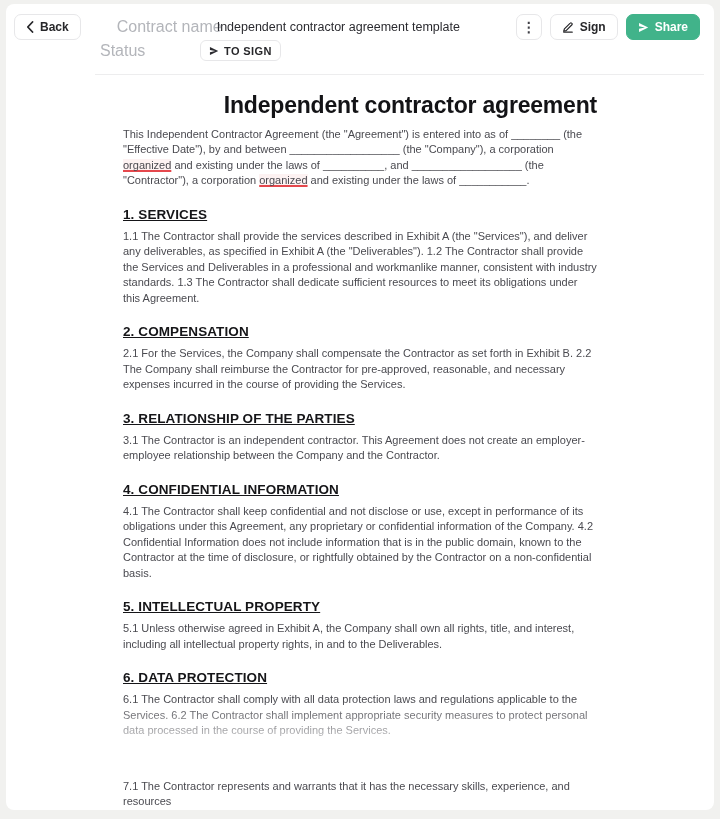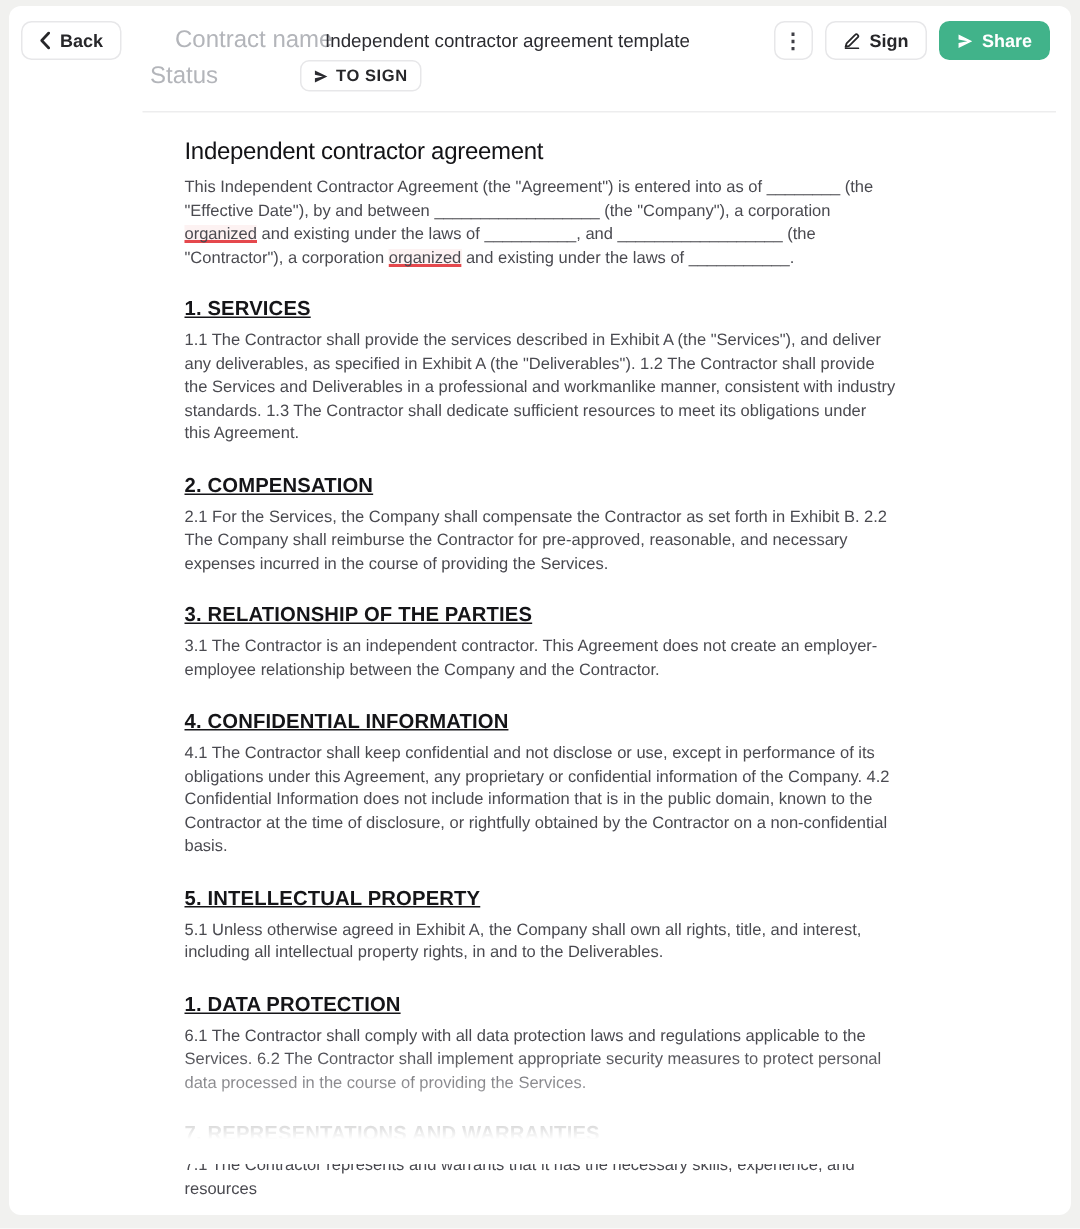--- a/index.html
+++ b/index.html
@@ -56,22 +56,22 @@
   .divider {
     border-top:1px solid #ededee;
     margin:13px 10px 0 89px;
   }
   
   .doc {
     width:474px; margin:0 auto; padding-top:17px;
     cursor:text;
   }
   .doc h1 {
-    font-size:16px; font-weight:400; color:#131316;
-    letter-spacing:-0.2px; line-height:1.2;
+    font-size:23px; font-weight:700; color:#131316;
+    letter-spacing:-0.2px; line-height:1.2;text-align:right;
   }
   .doc p {
     margin-top:7px;
     font-size:11px; line-height:15.5px; color:#4a4a50;
   }
   .doc h2 {
     margin-top:18px;
     font-size:13.5px; font-weight:700; color:#151518;
     letter-spacing:0.1px;
     text-decoration:underline;
@@ -169,21 +169,21 @@
     <h2>4. CONFIDENTIAL INFORMATION</h2>
     <p>4.1 The Contractor shall keep confidential and not disclose or use, except in performance of its obligations under this Agreement, any proprietary or confidential information of the Company. 4.2 Confidential Information does not include information that is in the public domain, known to the Contractor at the time of disclosure, or rightfully obtained by the Contractor on a non-confidential basis.</p>
   </section>
 
   <section>
     <h2>5. INTELLECTUAL PROPERTY</h2>
     <p>5.1 Unless otherwise agreed in Exhibit A, the Company shall own all rights, title, and interest, including all intellectual property rights, in and to the Deliverables.</p>
   </section>
 
   <section>
-    <h2>1. DATA PROTECTION</h2>
+    <h2>6. DATA PROTECTION</h2>
     <p>6.1 The Contractor shall comply with all data protection laws and regulations applicable to the Services. 6.2 The Contractor shall implement appropriate security measures to protect personal data processed in the course of providing the Services.</p>
   </section>
 
   <section>
     <h2>7. REPRESENTATIONS AND WARRANTIES</h2>
     <p>7.1 The Contractor represents and warrants that it has the necessary skills, experience, and resources</p>
   </section>
 </div>
   </div>
 

